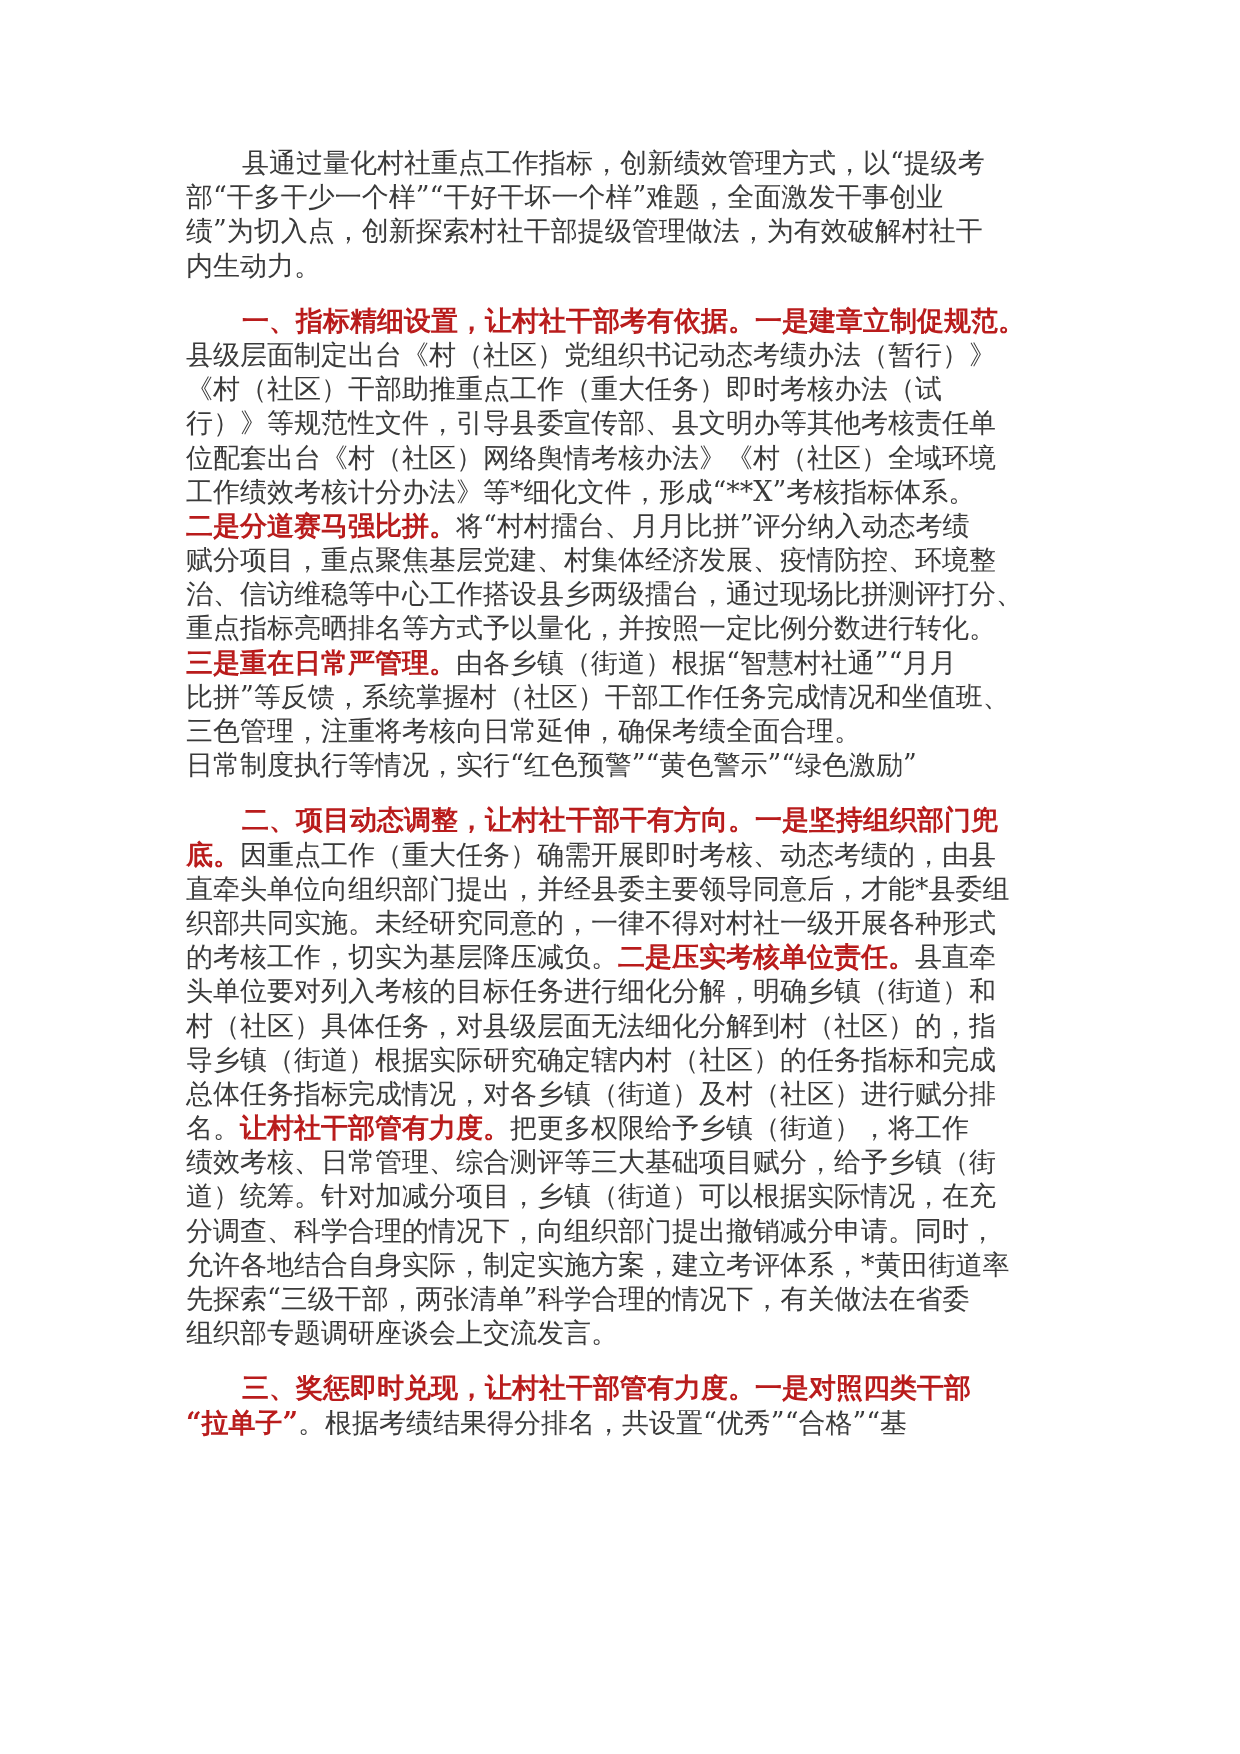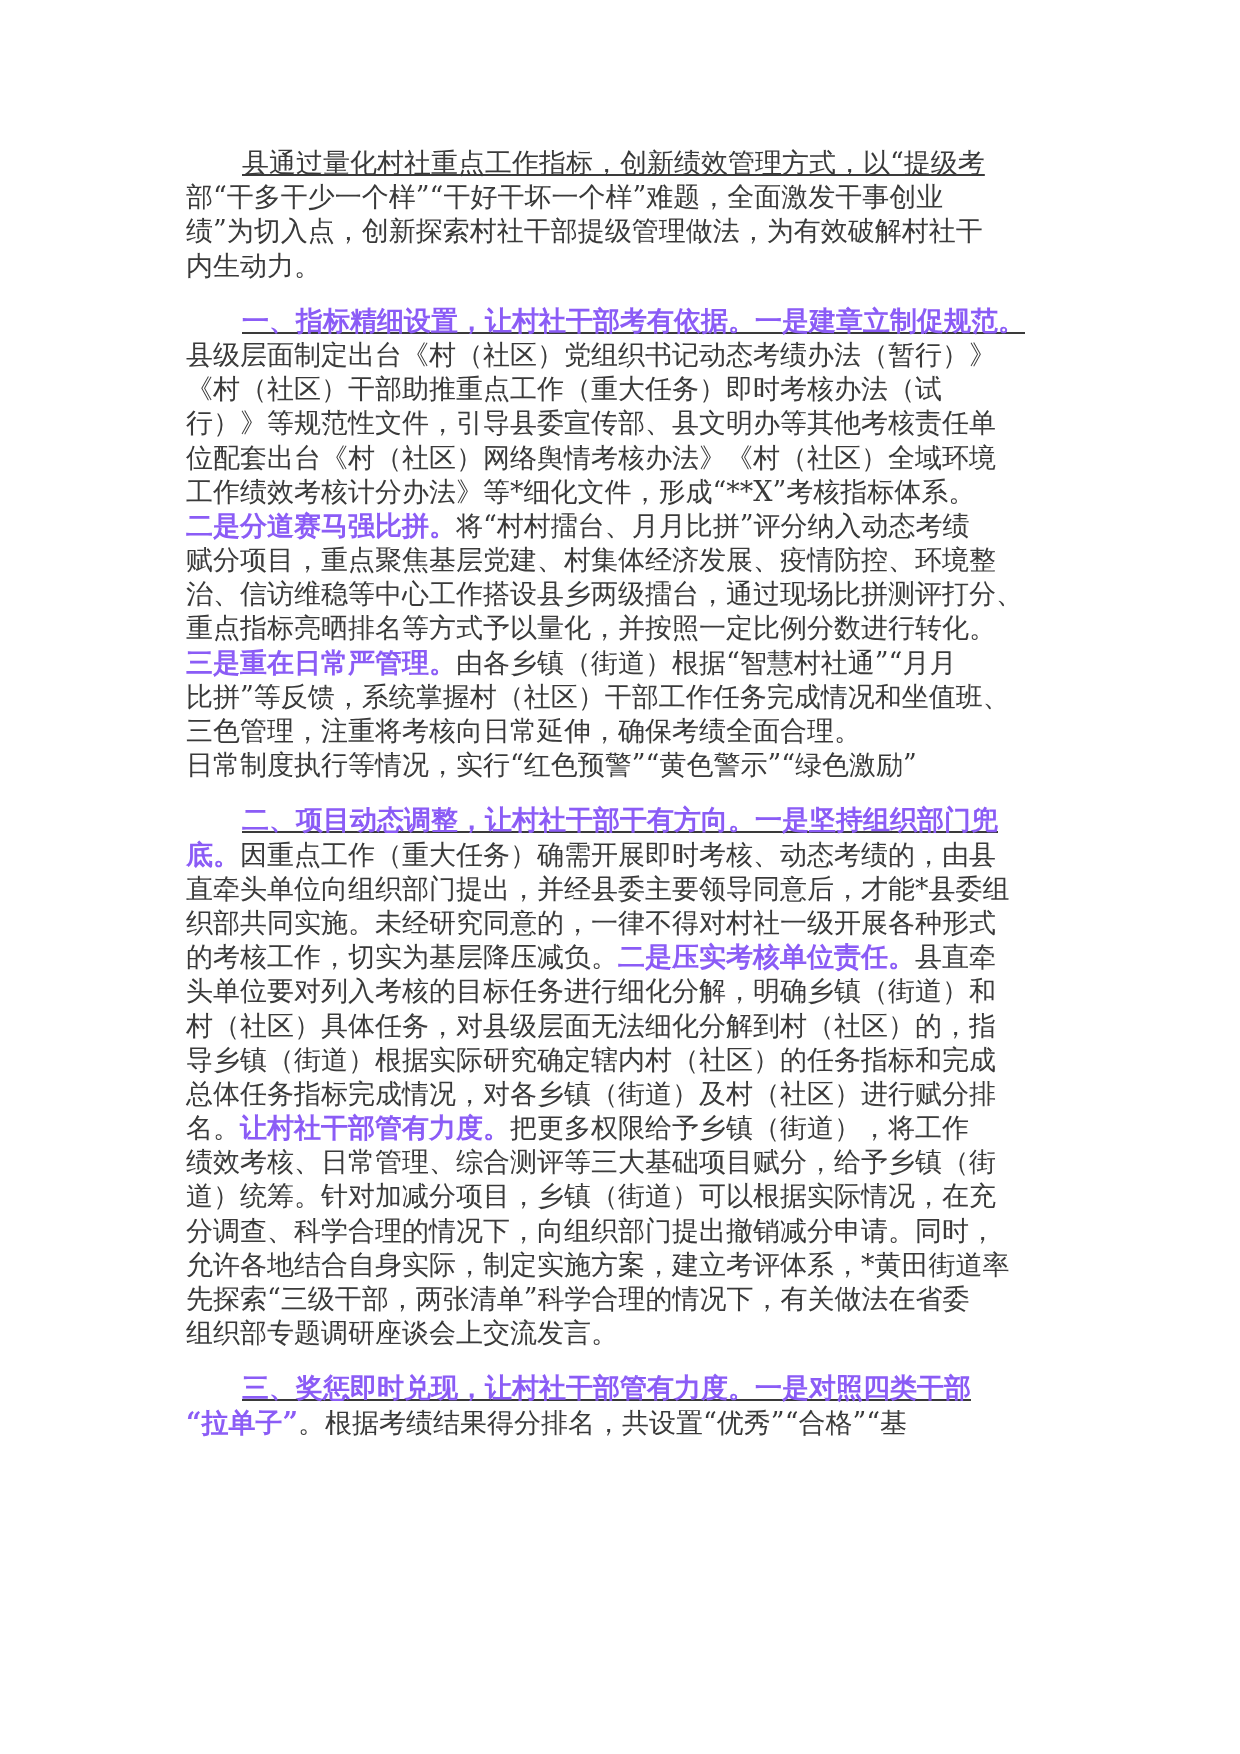--- a/index.html
+++ b/index.html
@@ -4,22 +4,22 @@
 <style>
   html, body { margin: 0; padding: 0; background: #ffffff; }
   body { width: 1240px; height: 1754px; position: relative; overflow: hidden; }
   .page {
     position: absolute; left: 186px; top: 146px; width: 860px;
     font-family: "DejaVu Serif", "Liberation Serif", serif;
     color: #3a3a3a; font-size: 27px; line-height: 34.2px;
   }
   .para { margin: 0 0 21px 0; }
   .line { display: block; white-space: nowrap; height: 34.2px; }
-  .indent { padding-left: 56px; text-decoration: underline; }
-  b, .b { font-weight: bold; color: #8b5cf6; }
+  .indent { padding-left: 56px; }
+  b, .b { font-weight: bold; color: #b91c1c; }
 </style>
 </head>
 <body>
 
 <div class="page" id="page">
     <div class="para">
       <span class="line indent"><span>县通过量化村社重点工作指标，创新绩效管理方式，以“提级考</span></span>
       <span class="line"><span>部“干多干少一个样”“干好干坏一个样”难题，全面激发干事创业</span></span>
       <span class="line"><span>绩”为切入点，创新探索村社干部提级管理做法，为有效破解村社干</span></span>
       <span class="line"><span>内生动力。</span></span>

